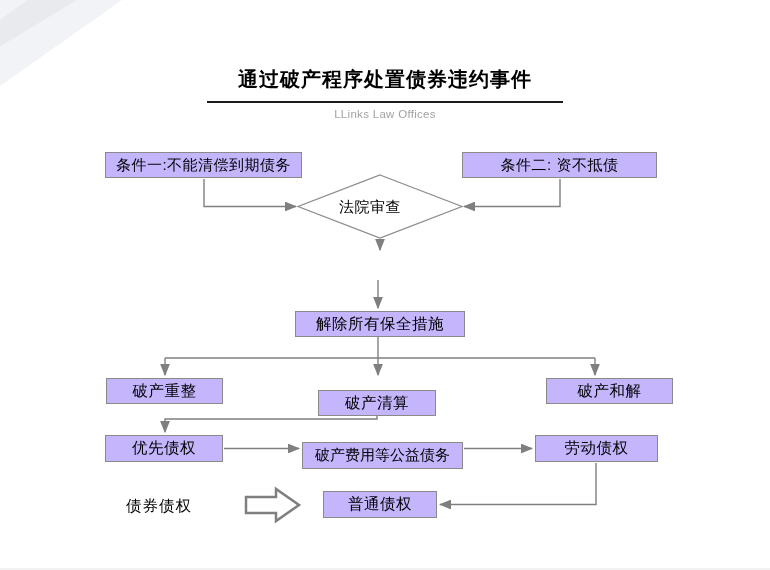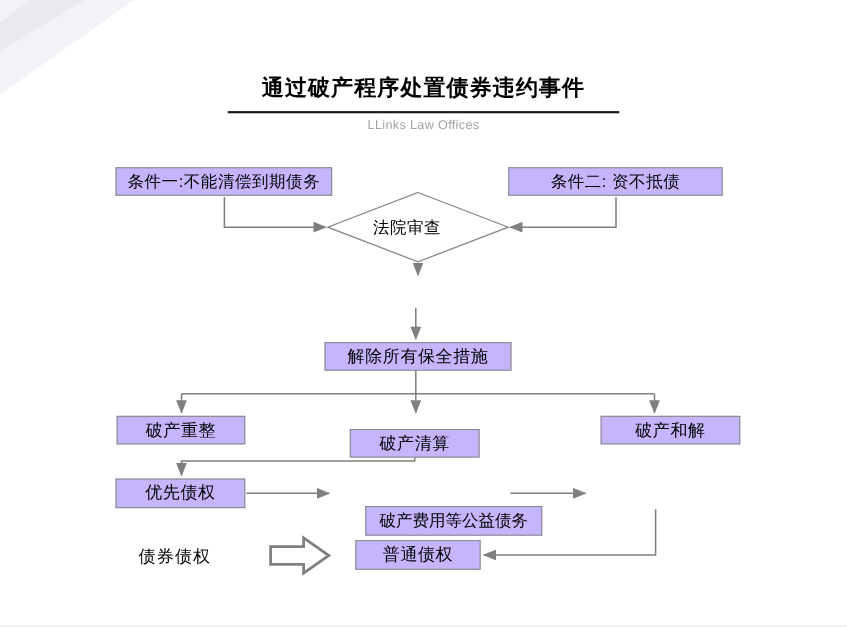--- a/index.html
+++ b/index.html
@@ -28,21 +28,21 @@
     white-space:nowrap;letter-spacing:0.5px;}
   .plain{position:absolute;font-size:15.5px;letter-spacing:1px;white-space:nowrap;}
   #node-cond1{left:105px;top:152px;width:197px;height:26px;font-size:15px;}
   #node-cond2{left:462px;top:152px;width:195px;height:26px;font-size:15px;}
   #node-accept{left:322px;top:253px;width:112px;height:26px;}
   #node-lift{left:295px;top:311px;width:170px;height:26px;}
   #node-reorg{left:106px;top:378px;width:117px;height:26px;}
   #node-liquidation{left:318px;top:390px;width:118px;height:26px;}
   #node-settlement{left:530px;top:378px;width:127px;height:26px;margin-left:16px;}
   #node-priority{left:105px;top:435px;width:118px;height:27px;}
-  #node-expenses{left:302px;top:460px;width:161px;height:27px;font-size:15px;letter-spacing:0;margin-left:30px;}
+  #node-expenses{left:302px;top:442px;width:161px;height:27px;font-size:15px;letter-spacing:0;}
   #node-labor{left:535px;top:435px;width:123px;height:27px;}
   #node-ordinary{left:323px;top:491px;width:114px;height:27px;}
   #label-court{left:320px;top:196px;width:100px;height:22px;display:flex;
     align-items:center;justify-content:center;position:absolute;font-size:15px;
     letter-spacing:0.5px;white-space:nowrap;}
   #label-bond{left:126px;top:496px;}
   svg.layer{position:absolute;left:0;top:0;}
   .edge-bottom{position:absolute;left:0;bottom:0;width:770px;height:2px;background:#f2f2f2;}
 </style>
 </head>
@@ -84,17 +84,18 @@
 
   <div class="box" id="node-cond1">条件一:不能清偿到期债务</div>
   <div class="box" id="node-cond2">条件二: 资不抵债</div>
   <div id="label-court">法院审查</div>
   <div class="box" id="node-lift">解除所有保全措施</div>
   <div class="box" id="node-reorg">破产重整</div>
   <div class="box" id="node-liquidation">破产清算</div>
   <div class="box" id="node-settlement">破产和解</div>
   <div class="box" id="node-priority">优先债权</div>
   <div class="box" id="node-expenses">破产费用等公益债务</div>
+  <div class="box" id="node-labor">劳动债权</div>
   <div class="plain" id="label-bond">债券债权</div>
   <div class="box" id="node-ordinary">普通债权</div>
 
   <div class="edge-bottom"></div>
 </div>
 
 </body></html>

